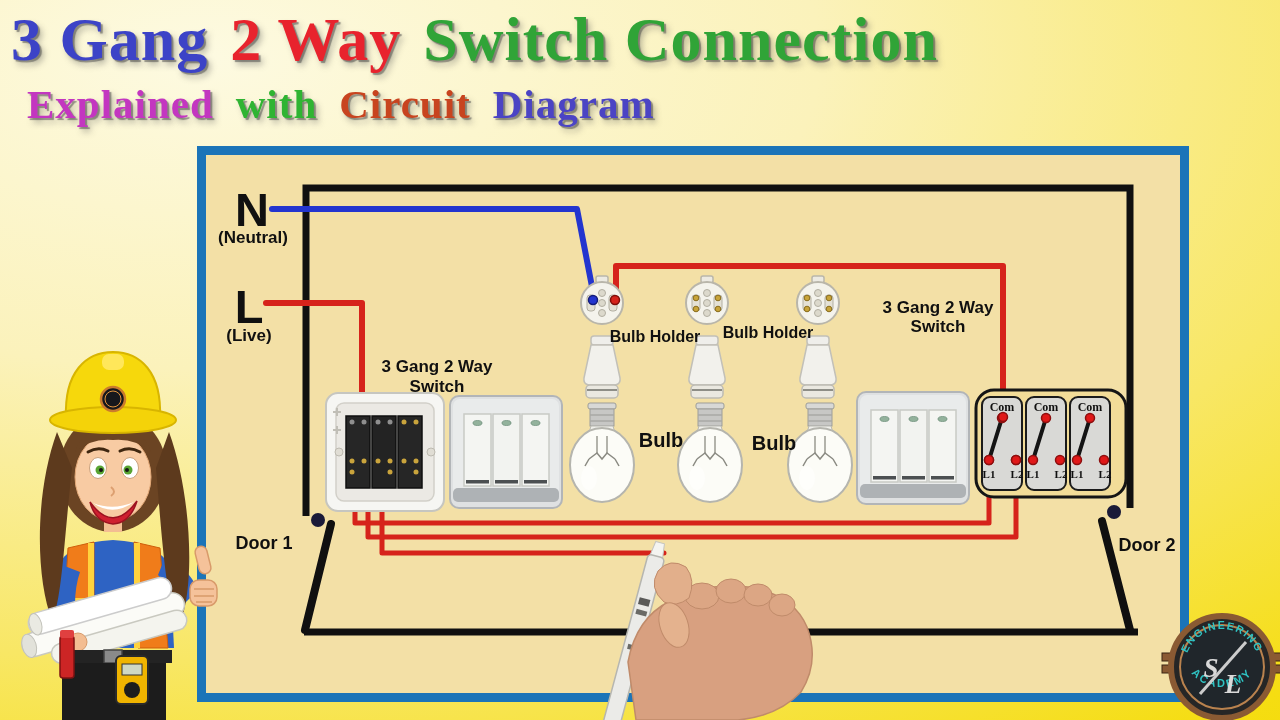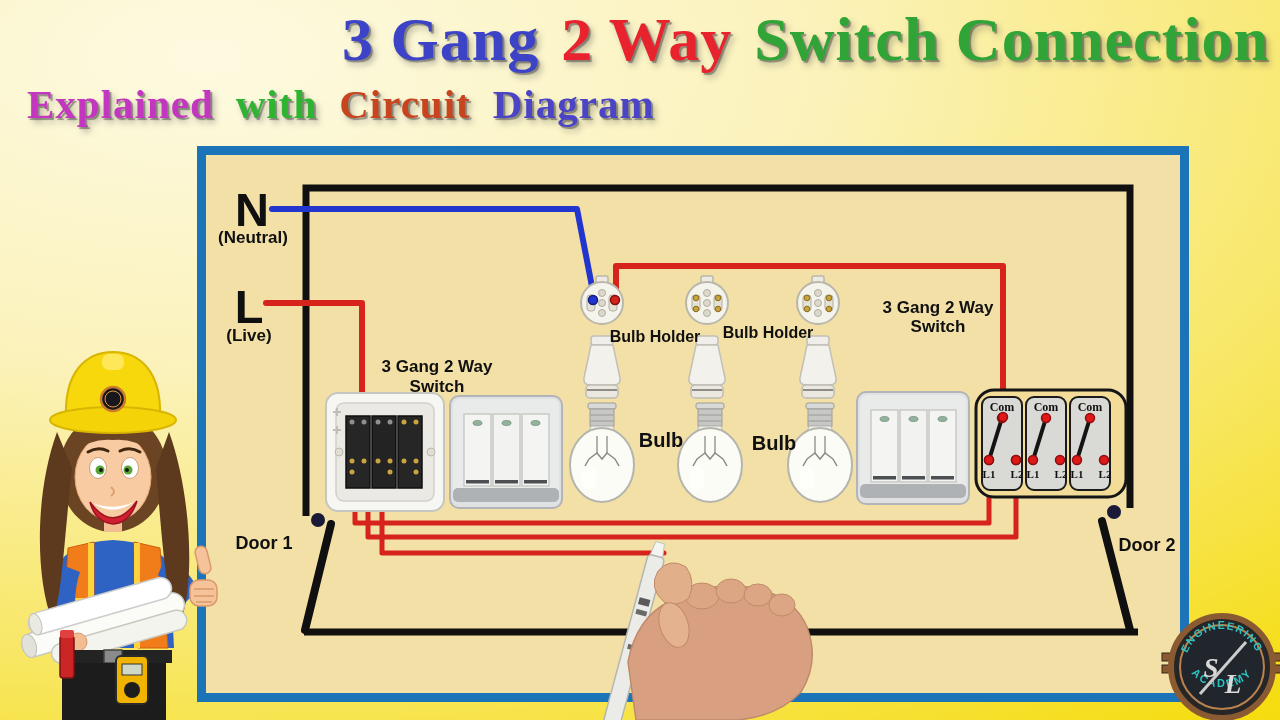--- a/index.html
+++ b/index.html
@@ -2,21 +2,21 @@
 <html><head>
 <meta charset="utf-8">
 <style>
   html,body{margin:0;padding:0;}
   body{
     width:1280px;height:720px;overflow:hidden;position:relative;
     background:radial-gradient(150% 135% at 16% 8%, #fdfae1 0%, #fbf2bb 32%, #f8e765 62%, #f5dd12 86%, #f2d803 100%);
     font-family:"Liberation Sans",sans-serif;
   }
   .title-line1{
-    position:absolute;top:4px;left:0;width:1280px;text-align:right;
+    position:absolute;top:4px;left:0;width:1280px;text-align:left;
     font-family:"Liberation Serif",serif;font-weight:700;font-size:62px;letter-spacing:1px;
     white-space:nowrap;z-index:5;
   }
   .title-line2{
     position:absolute;top:80px;left:16px;width:1280px;
     font-family:"Liberation Serif",serif;font-weight:700;font-size:41px;letter-spacing:1px;
     white-space:nowrap;z-index:5;
   }
   .title-line1 span,.title-line2 span{
     margin:0 11px;

